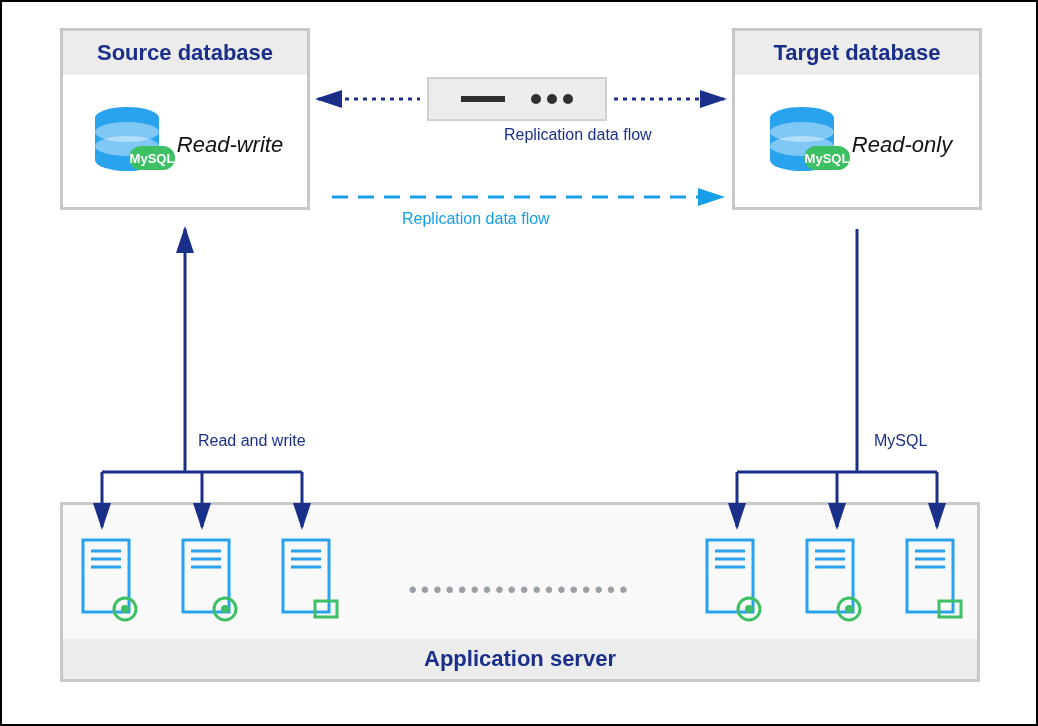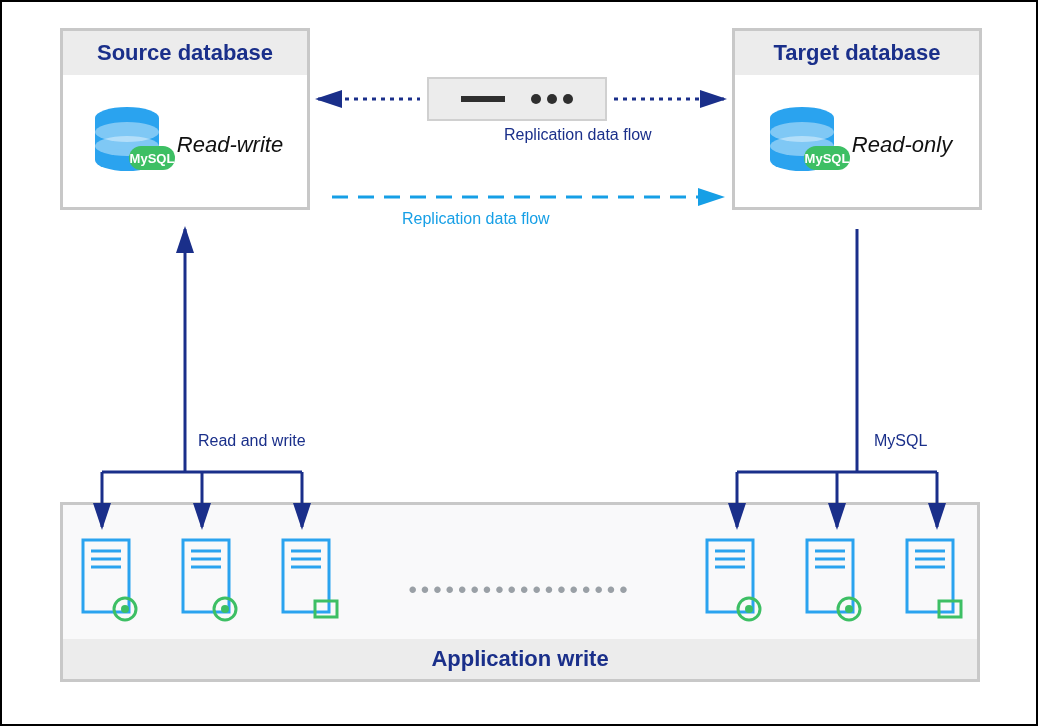--- a/index.html
+++ b/index.html
@@ -218,21 +218,21 @@
         </svg>
         <svg width="70" height="90">
           <rect x="10" y="5" width="46" height="72" fill="none" stroke="#2aa3ef" stroke-width="3"></rect>
           <line x1="18" y1="16" x2="48" y2="16" stroke="#2aa3ef" stroke-width="3"></line>
           <line x1="18" y1="24" x2="48" y2="24" stroke="#2aa3ef" stroke-width="3"></line>
           <line x1="18" y1="32" x2="48" y2="32" stroke="#2aa3ef" stroke-width="3"></line>
           <rect x="42" y="66" width="22" height="16" fill="none" stroke="#3dbf64" stroke-width="3"></rect>
         </svg>
       </div>
     </div>
-    <div class="appserver-footer">Application write</div>
+    <div class="appserver-footer">Application server</div>
   </div>
 
   <svg class="overlay">
     <defs>
       <marker id="arrowNavy" markerWidth="10" markerHeight="10" refX="8" refY="3" orient="auto">
         <path d="M0,0 L9,3 L0,6 Z" fill="#1a2f8a"></path>
       </marker>
       <marker id="arrowNavyRev" markerWidth="10" markerHeight="10" refX="1" refY="3" orient="auto">
         <path d="M9,0 L0,3 L9,6 Z" fill="#1a2f8a"></path>
       </marker>

